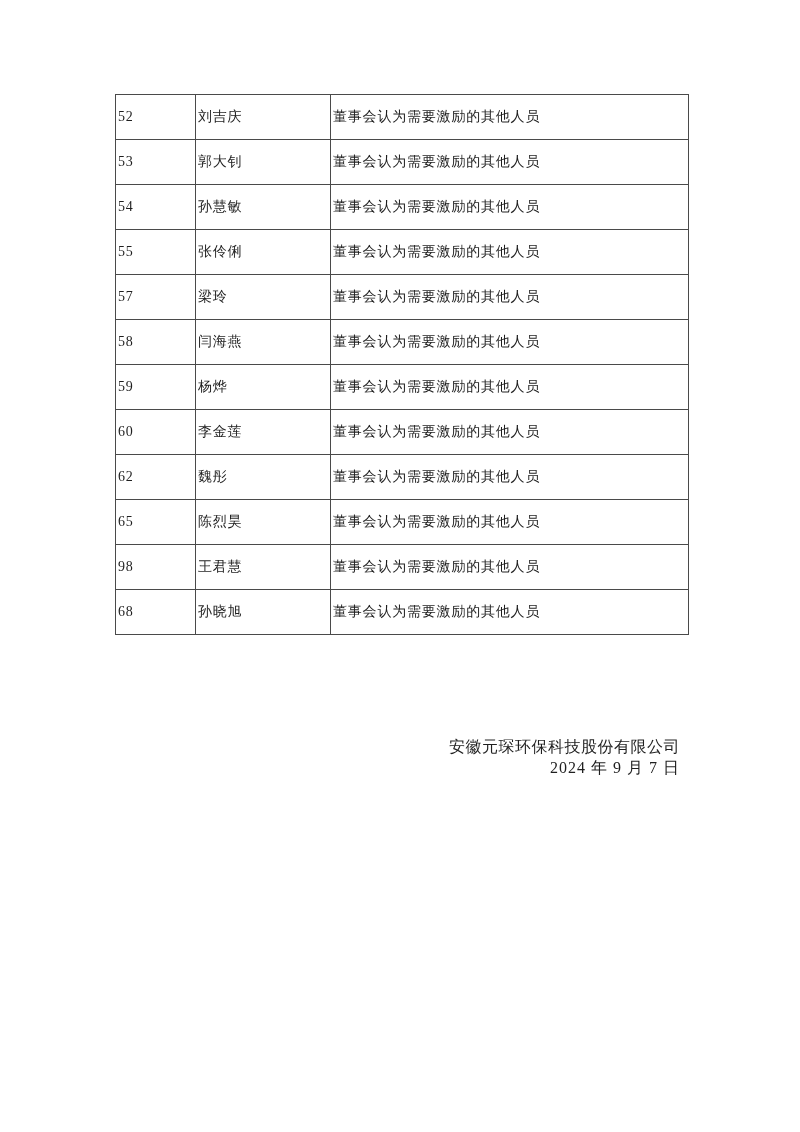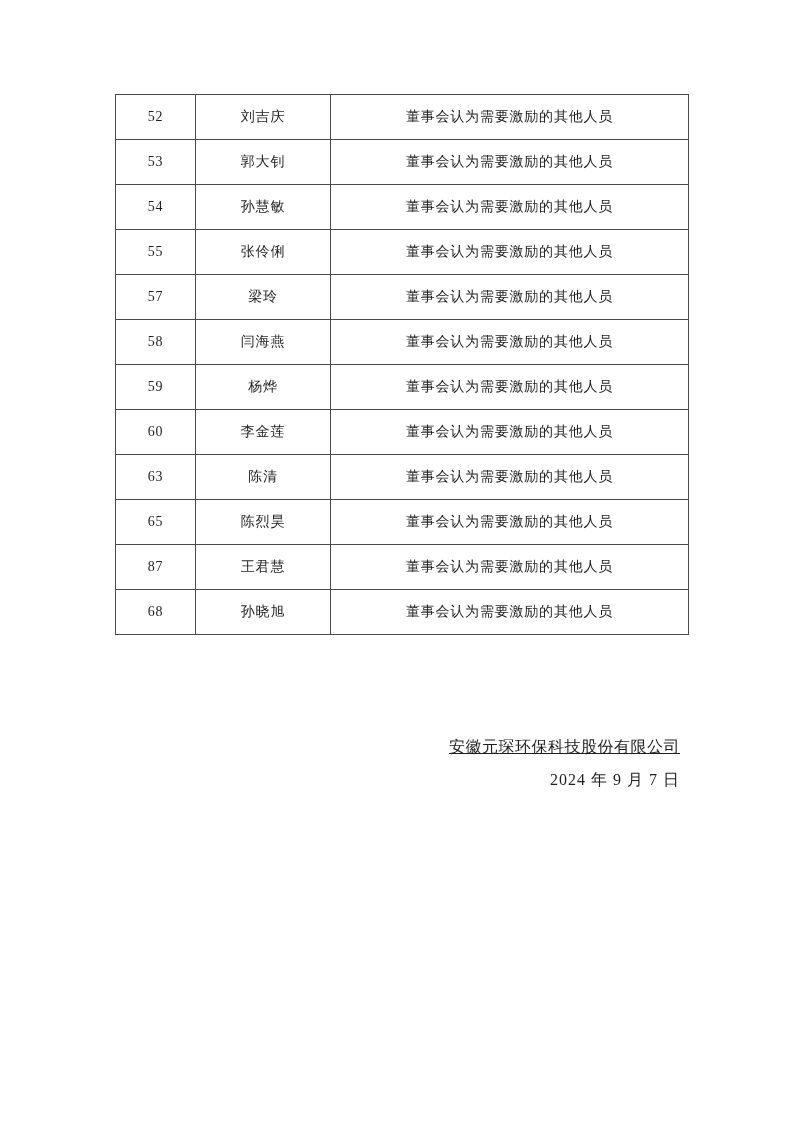--- a/index.html
+++ b/index.html
@@ -23,44 +23,43 @@
     width: 573px;
     border-collapse: collapse;
     table-layout: fixed;
   }
   table.doc-table col.c-seq  { width: 80px; }
   table.doc-table col.c-name { width: 135px; }
   table.doc-table col.c-role { width: 358px; }
   table.doc-table td {
     border: 1px solid #4a4a4a;
     height: 45px;
-    text-align: center;
+    text-align: left;
     vertical-align: middle;
     font-size: 14px;
     color: #1f1f1f;
     letter-spacing: 0.8px;
     padding: 0 2px;
     white-space: nowrap;
     overflow: hidden;
   }
   .signature {
     position: absolute;
     top: 738px;
     right: 120px;
     text-align: right;
     font-size: 16px;
     color: #1f1f1f;
   }
   .signature .company-line {
     letter-spacing: 0.5px;
     line-height: 18px;
-    text-decoration: underline;
   }
   .signature .date-line {
-    margin-top: 15px;
+    margin-top: 3px;
     letter-spacing: 1px;
     line-height: 18px;
   }
 </style>
 </head>
 <body>
 
 <div class="page">
 
   <table class="doc-table">
@@ -104,31 +103,31 @@
           <td>59</td>
           <td>杨烨</td>
           <td>董事会认为需要激励的其他人员</td>
         </tr>
         <tr>
           <td>60</td>
           <td>李金莲</td>
           <td>董事会认为需要激励的其他人员</td>
         </tr>
         <tr>
-          <td>63</td>
-          <td>陈清</td>
+          <td>62</td>
+          <td>魏彤</td>
           <td>董事会认为需要激励的其他人员</td>
         </tr>
         <tr>
           <td>65</td>
           <td>陈烈昊</td>
           <td>董事会认为需要激励的其他人员</td>
         </tr>
         <tr>
-          <td>87</td>
+          <td>98</td>
           <td>王君慧</td>
           <td>董事会认为需要激励的其他人员</td>
         </tr>
         <tr>
           <td>68</td>
           <td>孙晓旭</td>
           <td>董事会认为需要激励的其他人员</td>
         </tr>
       </tbody>
   </table>

